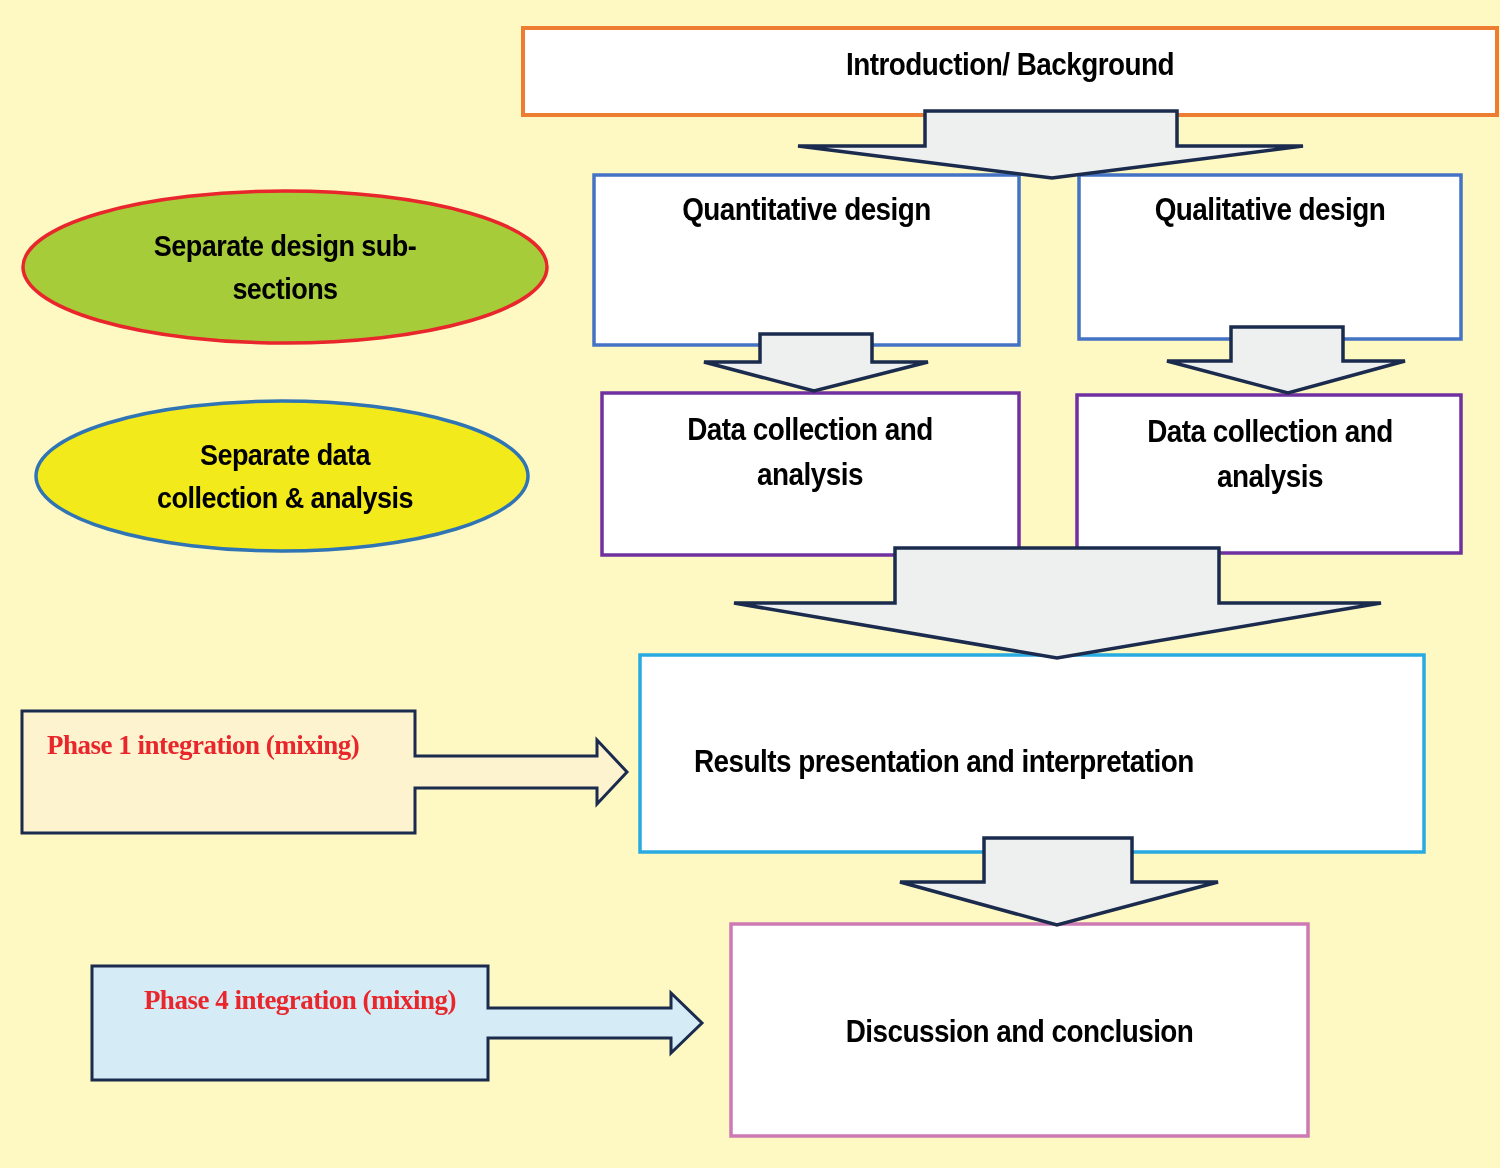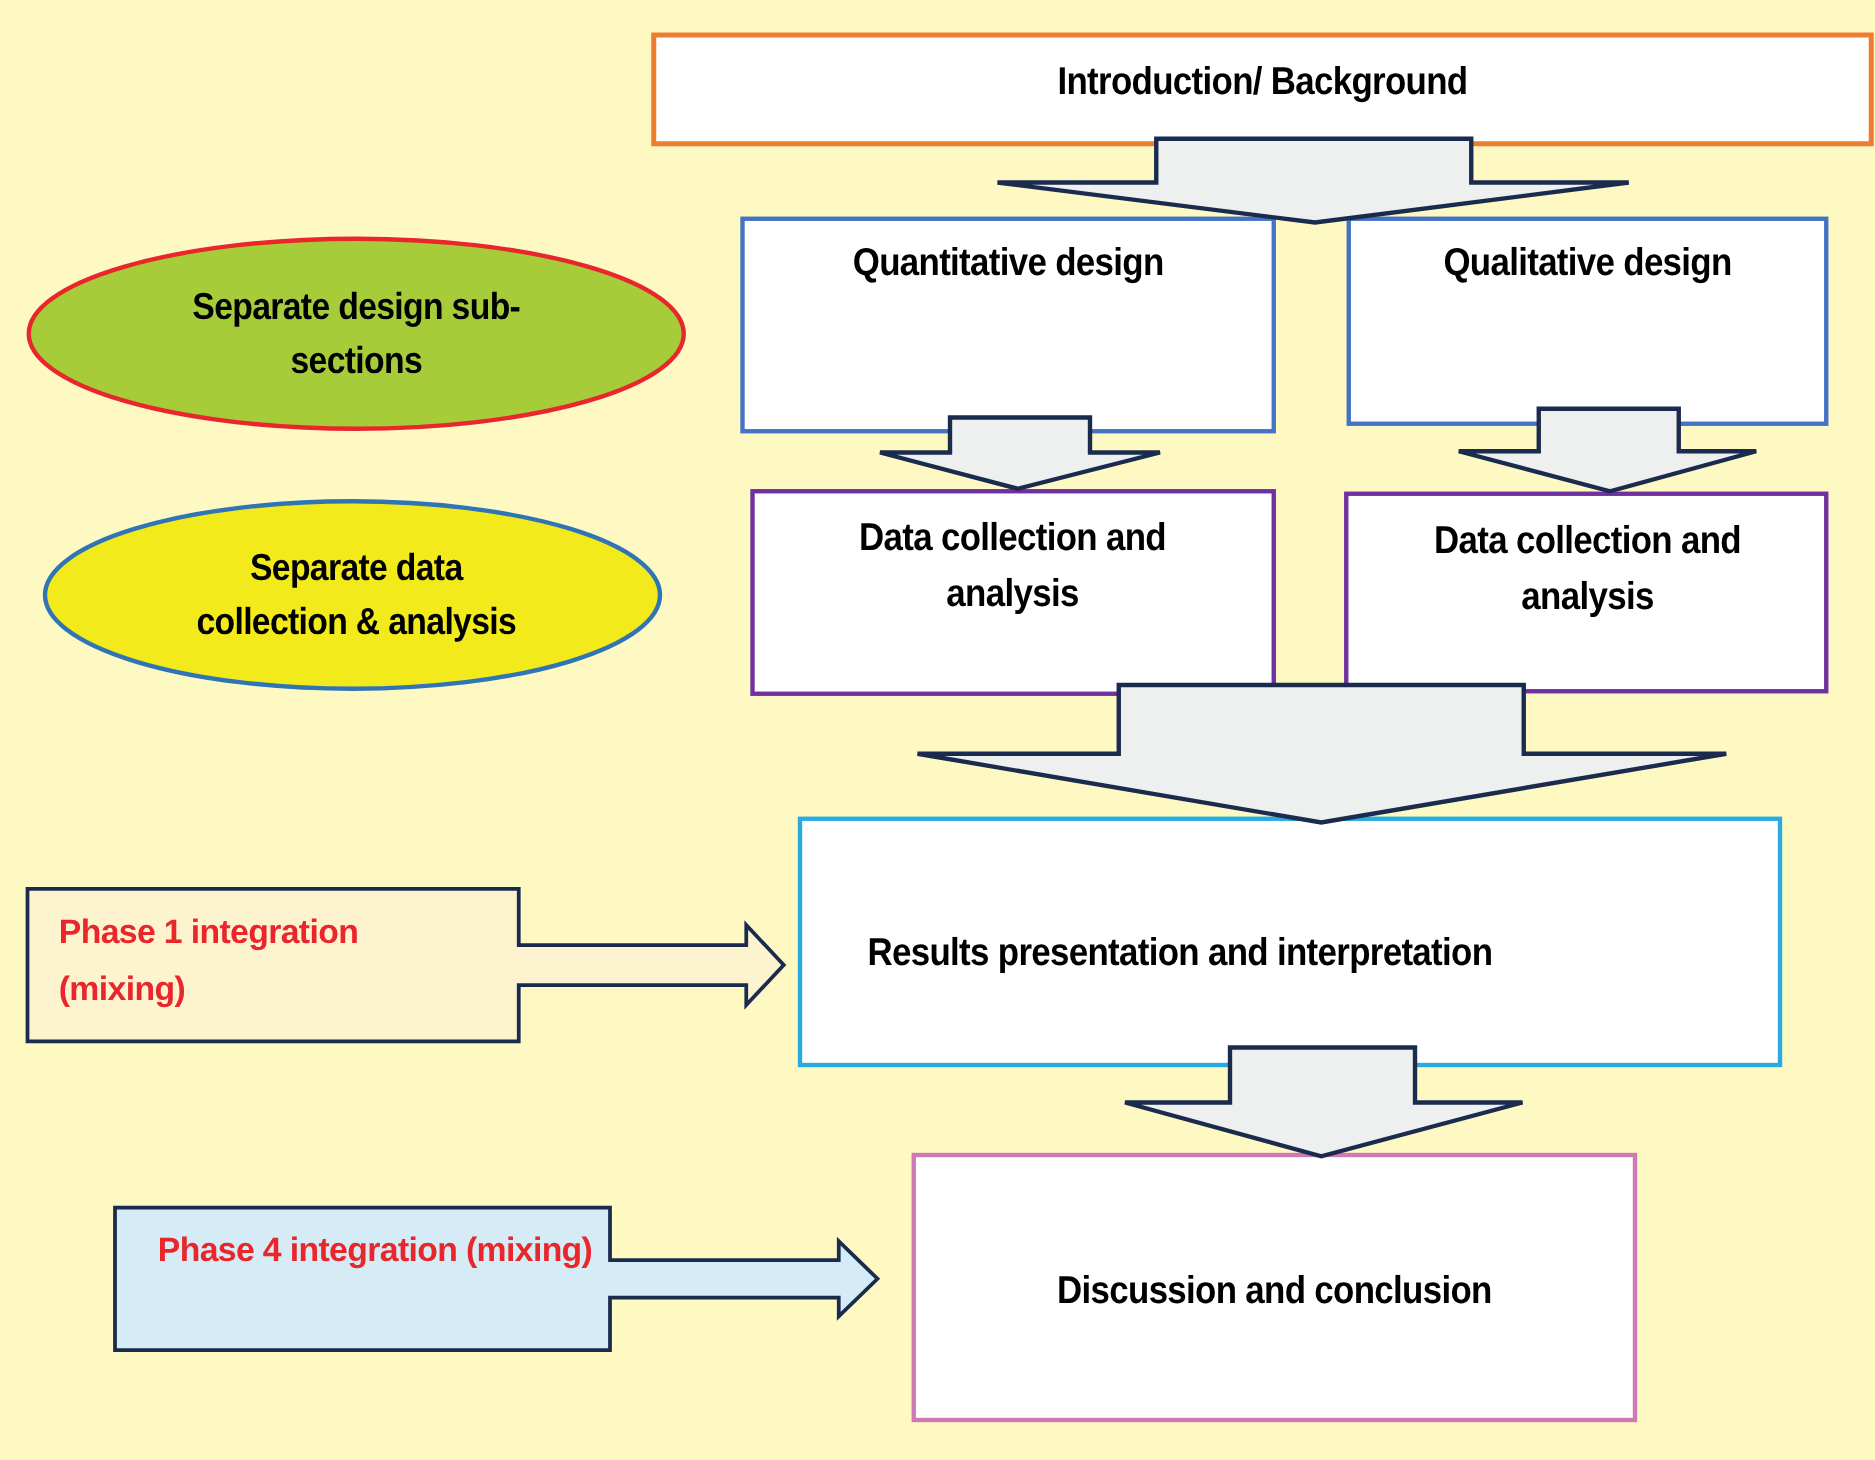--- a/index.html
+++ b/index.html
@@ -6,21 +6,21 @@
   #canvas { position: relative; width: 1500px; height: 1168px; overflow: hidden; background: #fef9c3; padding-left: 24px; }
   #shapes { position: absolute; left: 0; top: 0; }
   .lbl {
     position: absolute; display: flex; align-items: center; justify-content: center;
     text-align: center; color: #000; font-family: "Liberation Sans", sans-serif;
     font-weight: bold; font-size: 31px; line-height: 1.45; letter-spacing: -0.6px;
     transform: scaleX(0.9); transform-origin: center;
   }
   .lbl.top { align-items: flex-start; }
   .phase {
-    position: absolute; color: #e8262b; font-family: Liberation Sans, sans-serif;
+    position: absolute; color: #e8262b; font-family: Liberation Serif, serif;
     font-weight: bold; font-size: 27px; line-height: 1.7; letter-spacing: -0.5px;
   }
 </style>
 </head>
 <body>
 
 <div id="canvas">
   <svg id="shapes" width="1500" height="1168">
 
     <rect x="523" y="28" width="974" height="87" fill="#fff" stroke-width="4" stroke="#ed7d31"></rect>

